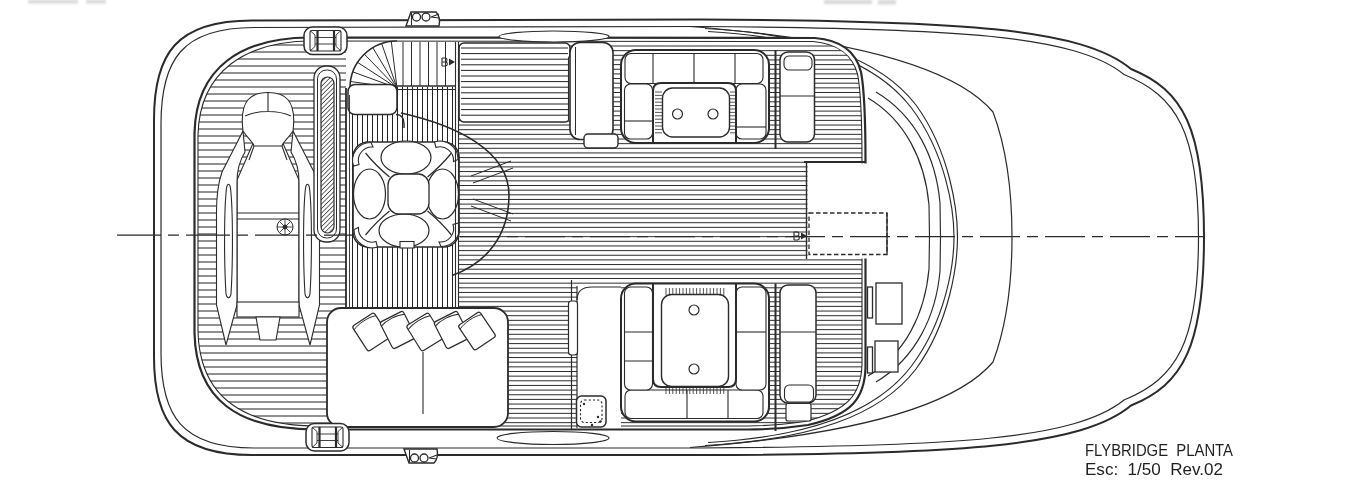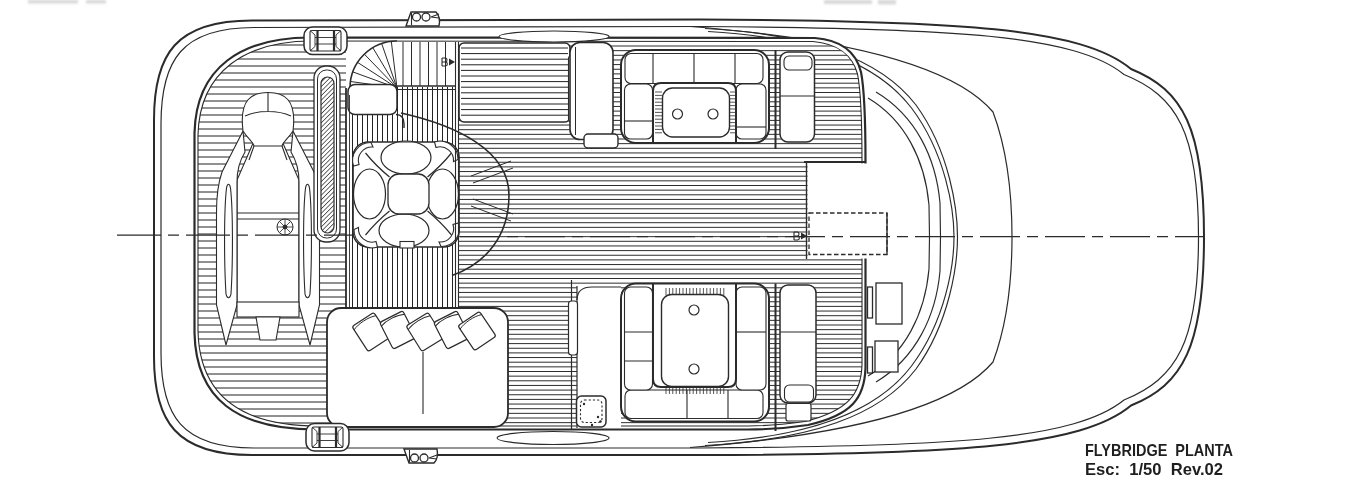--- a/index.html
+++ b/index.html
@@ -1,15 +1,15 @@
 <!DOCTYPE html>
 <html><head><meta charset="utf-8">
 <style>
   html,body{margin:0;padding:0;background:#fff;}
-  #c{position:relative;width:1357px;height:491px;overflow:hidden;filter:grayscale(100%);font-weight:bold;}
+  #c{position:relative;width:1357px;height:491px;overflow:hidden;filter:grayscale(100%);}
 </style></head>
 <body>
 <div id="c">
 <svg width="1357" height="491" viewBox="0 0 1357 491" font-family="Liberation Sans, sans-serif">
 <defs>
 <clipPath id="deckclip">
           <path d="M 312,41 L 813,41.5 C 837,43.5 852.5,55 857.5,74 C 861,91 862,121 862,163 L 862,365 C 861,394 848,411 805,421.5 C 783,424.5 768,426 748,426 L 318,426 C 242,426 199.5,397 198,331 L 198,135 C 199.5,71 246,41 312,41 Z"></path>
         </clipPath>
 </defs>
 <rect width="1357" height="491" fill="#ffffff"></rect>

